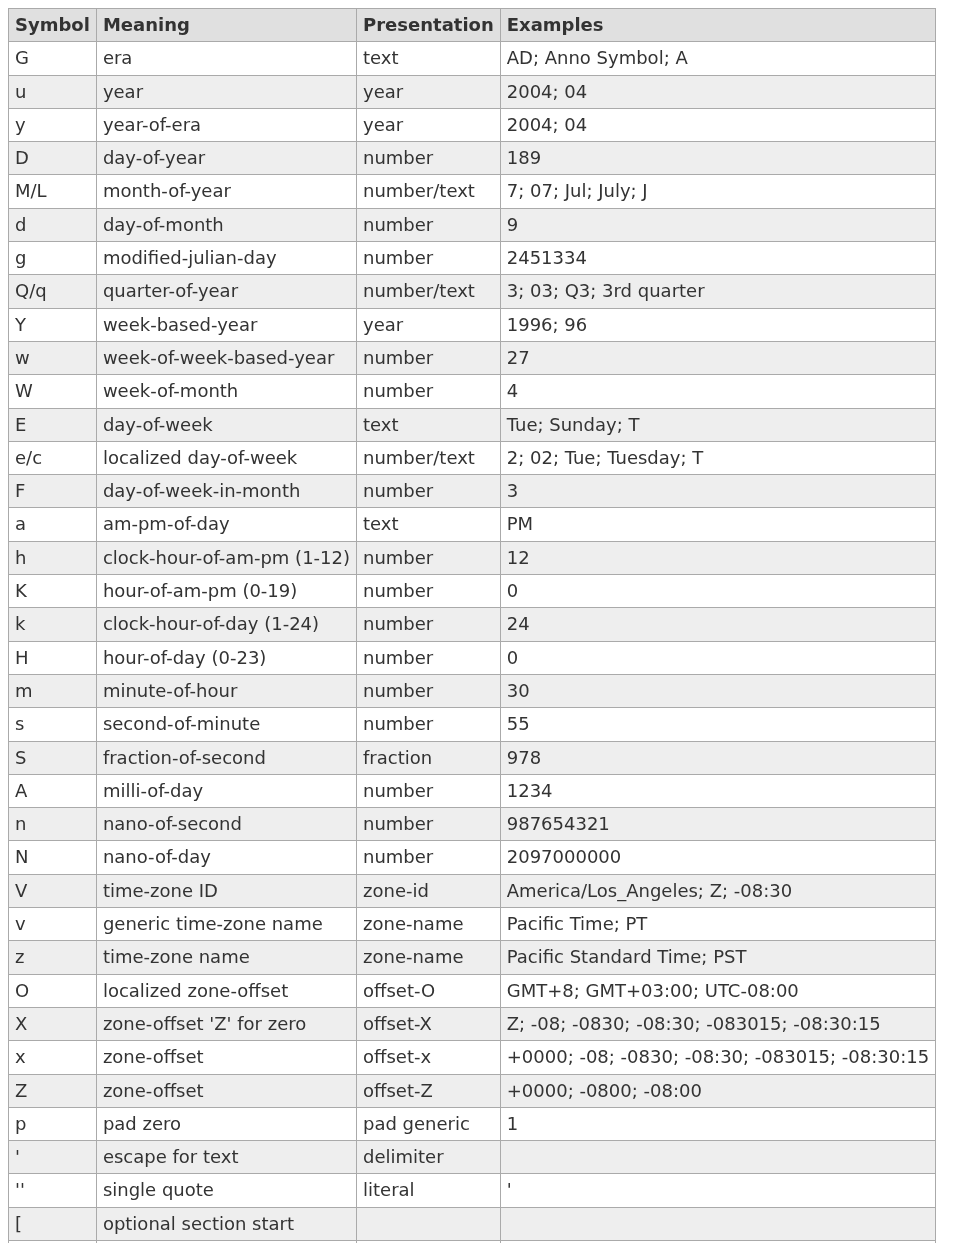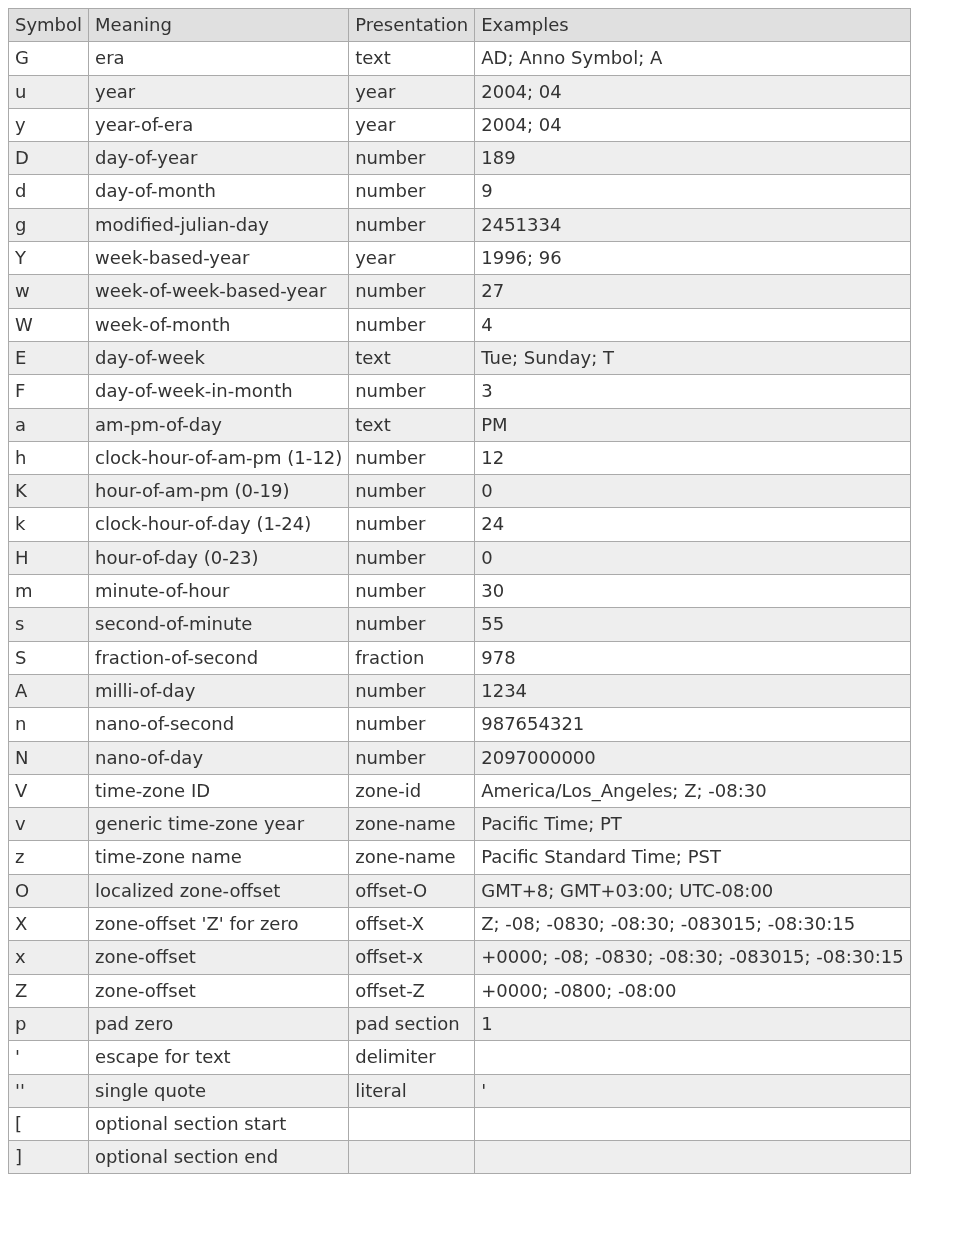--- a/index.html
+++ b/index.html
@@ -18,21 +18,21 @@
   th, td {
     border: 1px solid #aaa;
     padding: 4px 6px;
     text-align: left;
     vertical-align: top;
     white-space: nowrap;
     line-height: 1.35;
   }
   th {
     background: #e0e0e0;
-    font-weight: normal;
+    font-weight: bold;
     color: #333;
   }
   tbody tr:nth-child(even) td {
     background: #eeeeee;
   }
   tbody tr:nth-child(odd) td {
     background: #ffffff;
   }
 </style>
 </head>
@@ -66,30 +66,42 @@
         <td>year</td>
         <td>2004; 04</td>
       </tr>
       <tr>
         <td>D</td>
         <td>day-of-year</td>
         <td>number</td>
         <td>189</td>
       </tr>
       <tr>
+        <td>M/L</td>
+        <td>month-of-year</td>
+        <td>number/text</td>
+        <td>7; 07; Jul; July; J</td>
+      </tr>
+      <tr>
         <td>d</td>
         <td>day-of-month</td>
         <td>number</td>
         <td>9</td>
       </tr>
       <tr>
         <td>g</td>
         <td>modified-julian-day</td>
         <td>number</td>
         <td>2451334</td>
+      </tr>
+      <tr>
+        <td>Q/q</td>
+        <td>quarter-of-year</td>
+        <td>number/text</td>
+        <td>3; 03; Q3; 3rd quarter</td>
       </tr>
       <tr>
         <td>Y</td>
         <td>week-based-year</td>
         <td>year</td>
         <td>1996; 96</td>
       </tr>
       <tr>
         <td>w</td>
         <td>week-of-week-based-year</td>
@@ -102,20 +114,26 @@
         <td>number</td>
         <td>4</td>
       </tr>
       <tr>
         <td>E</td>
         <td>day-of-week</td>
         <td>text</td>
         <td>Tue; Sunday; T</td>
       </tr>
       <tr>
+        <td>e/c</td>
+        <td>localized day-of-week</td>
+        <td>number/text</td>
+        <td>2; 02; Tue; Tuesday; T</td>
+      </tr>
+      <tr>
         <td>F</td>
         <td>day-of-week-in-month</td>
         <td>number</td>
         <td>3</td>
       </tr>
       <tr>
         <td>a</td>
         <td>am-pm-of-day</td>
         <td>text</td>
         <td>PM</td>
@@ -181,21 +199,21 @@
         <td>2097000000</td>
       </tr>
       <tr>
         <td>V</td>
         <td>time-zone ID</td>
         <td>zone-id</td>
         <td>America/Los_Angeles; Z; -08:30</td>
       </tr>
       <tr>
         <td>v</td>
-        <td>generic time-zone year</td>
+        <td>generic time-zone name</td>
         <td>zone-name</td>
         <td>Pacific Time; PT</td>
       </tr>
       <tr>
         <td>z</td>
         <td>time-zone name</td>
         <td>zone-name</td>
         <td>Pacific Standard Time; PST</td>
       </tr>
       <tr>
@@ -218,21 +236,21 @@
       </tr>
       <tr>
         <td>Z</td>
         <td>zone-offset</td>
         <td>offset-Z</td>
         <td>+0000; -0800; -08:00</td>
       </tr>
       <tr>
         <td>p</td>
         <td>pad zero</td>
-        <td>pad section</td>
+        <td>pad generic</td>
         <td>1</td>
       </tr>
       <tr>
         <td>'</td>
         <td>escape for text</td>
         <td>delimiter</td>
         <td></td>
       </tr>
       <tr>
         <td>''</td>

